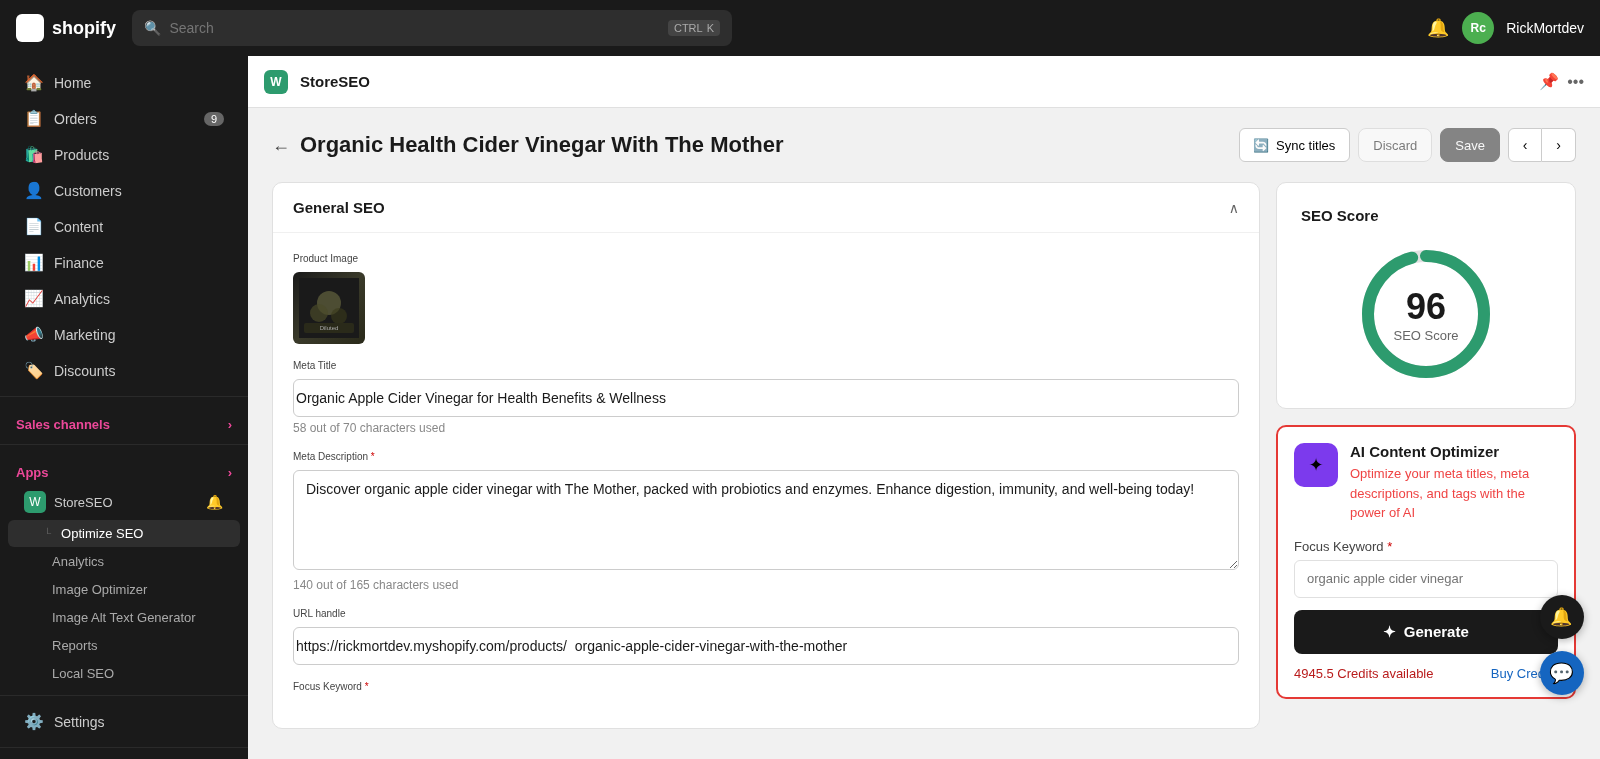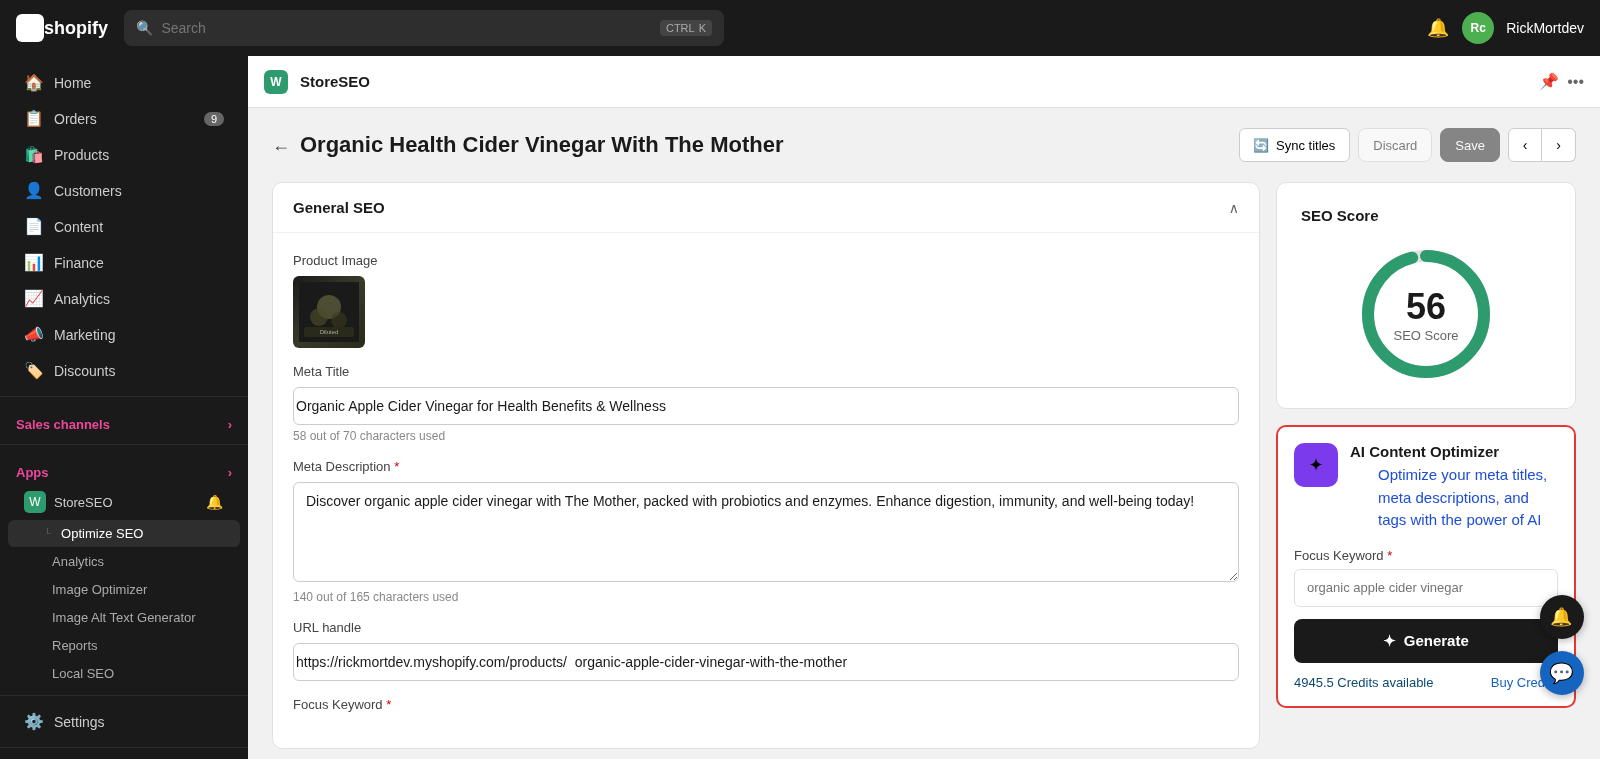--- a/index.html
+++ b/index.html
@@ -11,21 +11,21 @@
       background: #1a1a1a;
       display: flex;
       align-items: center;
       padding: 0 16px;
       gap: 16px;
       position: fixed;
       top: 0; left: 0; right: 0;
       z-index: 100;
     }
     .topbar-logo {
-      display: flex; align-items: center; 
+      display: flex; align-items: center; gap: 8px;
       color: white; font-size: 18px; font-weight: 700;
     }
     .shopify-bag {
       width: 28px; height: 28px;
       background: white; border-radius: 6px;
       display: flex; align-items: center; justify-content: center;
       font-size: 14px;
     }
     .search-bar {
       flex: 1;
@@ -220,21 +220,21 @@
       display: flex; align-items: center; justify-content: space-between;
       padding: 16px 20px;
       border-bottom: 1px solid #f0f0f0;
     }
     .card-title { font-size: 15px; font-weight: 600; color: #1a1a1a; }
     .card-body { padding: 20px; }
     .collapse-icon { color: #666; font-size: 14px; cursor: pointer; }
 
     
     .field-label {
-      font-size: 13px; color: #444; margin-bottom: 8px; font-weight: 500;
+      font-size: 10px; color: #444; margin-bottom: 8px; font-weight: 500;
     }
     .field-label-required::after { content: ' *'; color: #cc0000; }
     .product-image-box {
       width: 72px; height: 72px;
       border-radius: 6px;
       background: #2a2a2a;
       display: flex; align-items: center; justify-content: center;
       overflow: hidden; margin-bottom: 16px;
     }
     .product-img-inner {
@@ -310,21 +310,21 @@
     .ai-header {
       display: flex; align-items: flex-start; gap: 12px; margin-bottom: 16px;
     }
     .ai-icon {
       width: 44px; height: 44px; border-radius: 10px;
       background: #7c3aed;
       display: flex; align-items: center; justify-content: center;
       flex-shrink: 0; font-size: 18px;
     }
     .ai-title { font-size: 15px; font-weight: 700; color: #1a1a1a; margin-bottom: 4px; }
-    .ai-desc { font-size: 15px; color: #1d4ed8; line-height: 1.5; margin-left: 28px; }
+    .ai-desc { font-size: 13px; color: #ef4444; line-height: 1.5; }
     .ai-field-label { font-size: 13px; color: #444; margin-bottom: 6px; font-weight: 500; }
     .ai-field-label-req::after { content: ' *'; color: #cc0000; }
     .ai-input {
       width: 100%;
       height: 38px;
       border: 1px solid #e0e0e0;
       border-radius: 6px;
       padding: 0 12px;
       font-size: 13px;
       color: #999;
@@ -341,21 +341,21 @@
       border-radius: 8px;
       font-size: 15px;
       font-weight: 600;
       cursor: pointer;
       display: flex; align-items: center; justify-content: center; gap: 8px;
       margin-bottom: 12px;
     }
     .ai-footer {
       display: flex; align-items: center; justify-content: space-between;
     }
-    .credits-text { font-size: 13px; color: #0c4a6e; }
+    .credits-text { font-size: 13px; color: #b91c1c; }
     .buy-credits-link { font-size: 13px; color: #1565c0; cursor: pointer; font-weight: 500; }
 
     
     .floating-notif {
       position: fixed; bottom: 120px; right: 16px;
       width: 44px; height: 44px; border-radius: 50%;
       background: #1a1a1a; color: white;
       display: flex; align-items: center; justify-content: center;
       font-size: 18px; cursor: pointer; box-shadow: 0 2px 8px rgba(0,0,0,0.3);
     }
@@ -582,21 +582,21 @@
 
           <div class="seo-score-card">
             <div class="score-title">SEO Score</div>
             <div class="score-circle-container">
               <div class="score-circle">
                 <svg width="140" height="140" viewBox="0 0 140 140">
                   <circle cx="70" cy="70" r="58" fill="none" stroke="#e0e0e0" stroke-width="12"></circle>
                   <circle cx="70" cy="70" r="58" fill="none" stroke="#2d9b6e" stroke-width="12" stroke-dasharray="364.4" stroke-dashoffset="14.6" stroke-linecap="round"></circle>
                 </svg>
                 <div class="score-text">
-                  <span class="score-number">56</span>
+                  <span class="score-number">96</span>
                   <span class="score-label">SEO Score</span>
                 </div>
               </div>
             </div>
           </div>
 
           <div class="ai-card">
             <div class="ai-header">
               <div class="ai-icon">✦</div>
               <div>

